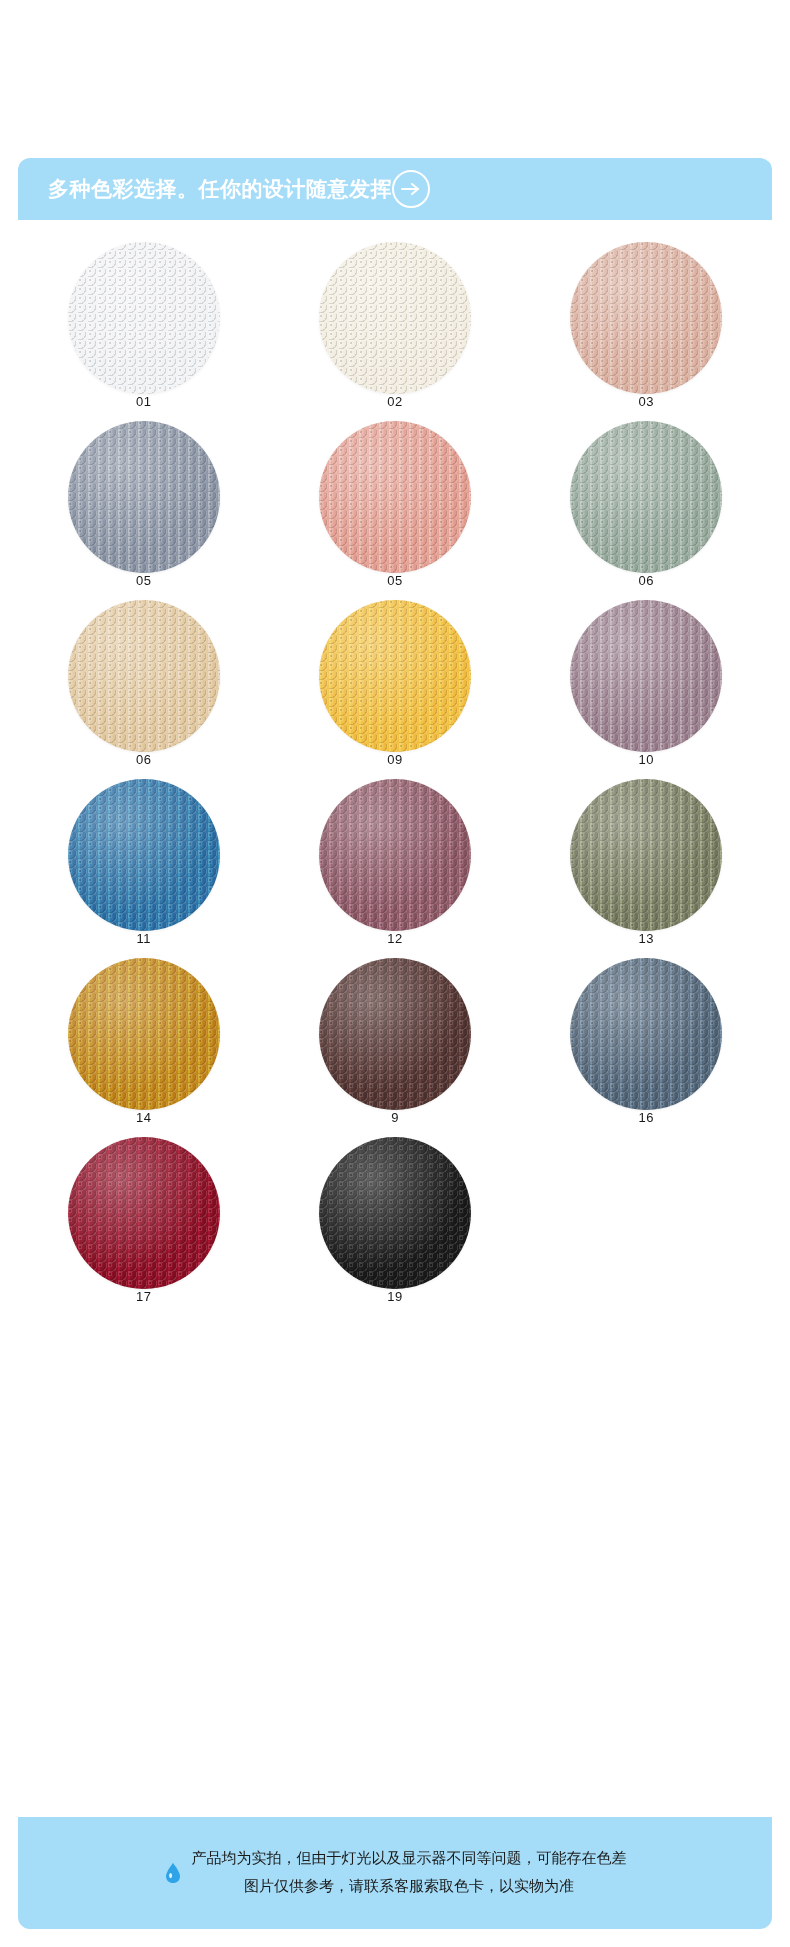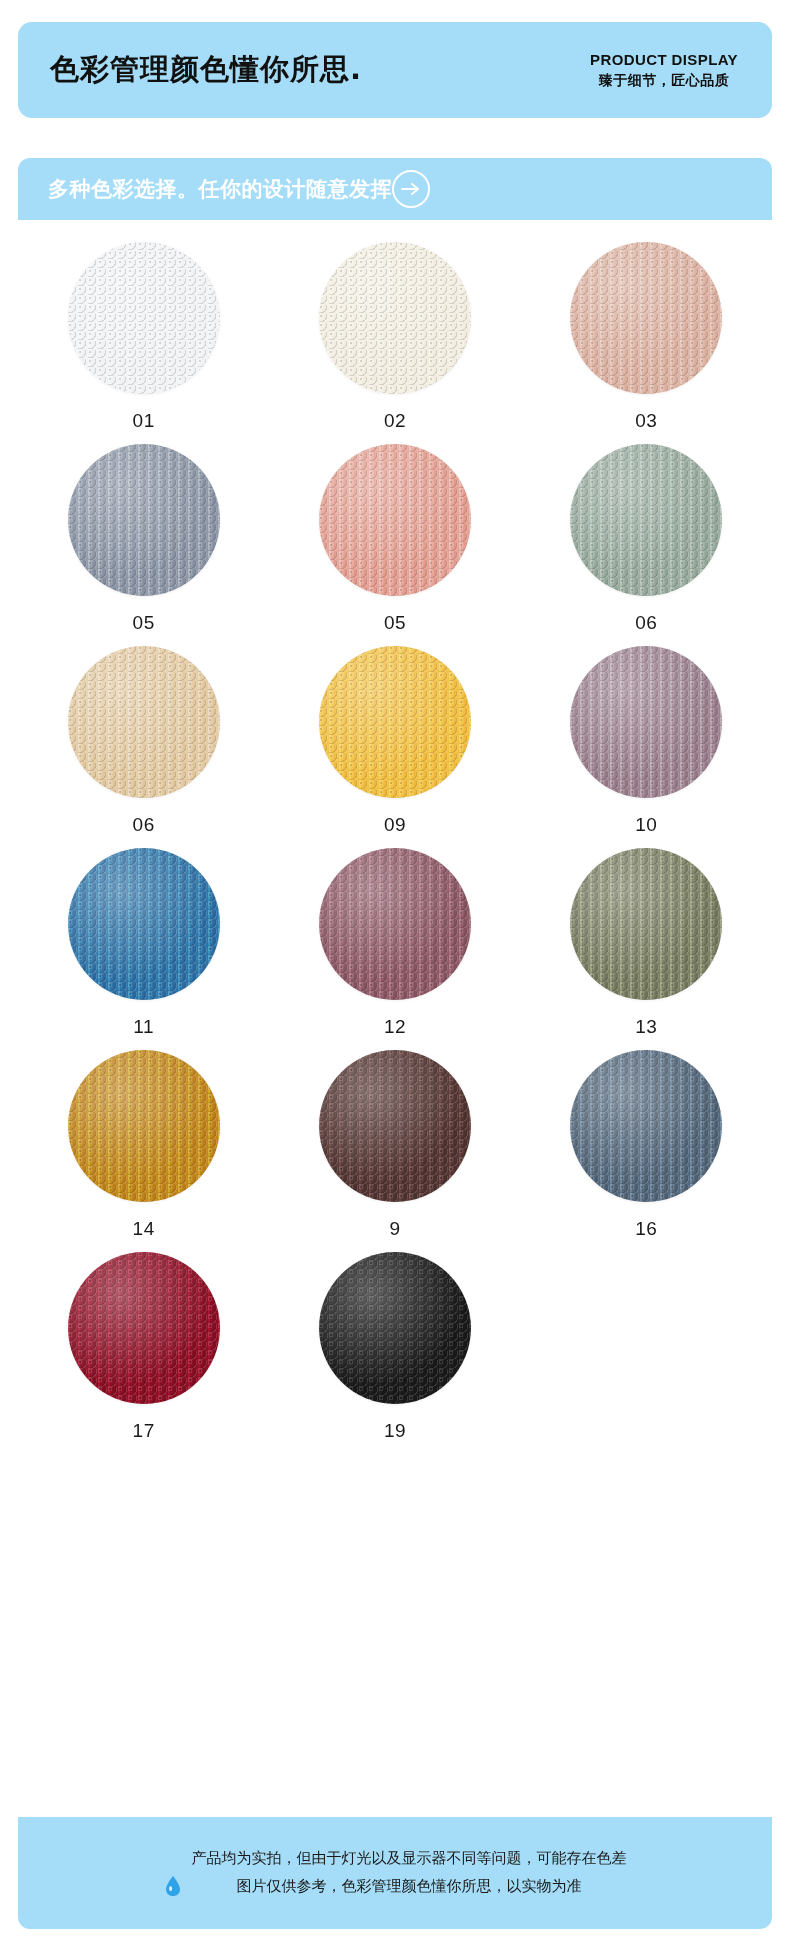--- a/index.html
+++ b/index.html
@@ -133,41 +133,40 @@
     background-image:
       repeating-radial-gradient(circle at 2px 2px,
         rgba(0,0,0,0.13) 0px, rgba(0,0,0,0.13) 1.1px,
         rgba(255,255,255,0.13) 1.1px, rgba(255,255,255,0.13) 2.2px,
         rgba(0,0,0,0) 2.3px, rgba(0,0,0,0) 5px),
       radial-gradient(circle at 34% 28%,
         rgba(255,255,255,0.30), rgba(255,255,255,0) 62%);
     background-size:10px 9px, 100% 100%;
   }
   .swatch-label{
-    margin-top:16px;
-    font-size:19px;
+    font-size:13px;
     color:#1a1a1a;
     letter-spacing:0.5px;
     font-family:"Liberation Sans","DejaVu Sans",sans-serif;
   }
 
   
   .footer-note{
     position:absolute;
     left:18px; bottom:18px;
     width:754px; height:112px;
     background:#a5ddf8;
     border-radius:0 0 12px 12px;
     display:flex;
     align-items:center;
     justify-content:center;
   }
   .footer-inner{
     display:flex;
-    align-items:flex-end;
+    align-items:center;
     gap:10px;
     padding:0 26px;
   }
   .drop-icon{
     flex:0 0 auto;
     margin-top:3px;
   }
   .footer-lines{
     color:#1a1a1a;
     font-size:15px;
@@ -175,27 +174,20 @@
     text-align:center;
     font-family:"DejaVu Sans","Liberation Sans",sans-serif;
   }
   .footer-lines div{ white-space:nowrap; }
 </style>
 </head>
 <body>
 
 <div class="page">
 
-  <div class="header-banner">
-    <div class="header-title">色彩管理颜色懂你所思.</div>
-    <div class="header-right">
-      <div class="header-en">PRODUCT DISPLAY</div>
-      <div class="header-sub">臻于细节，匠心品质</div>
-    </div>
-  </div>
 
   <div class="section-banner">
     <div class="section-title">多种色彩选择。任你的设计随意发挥</div>
     <div class="arrow-circle">
       <svg width="20" height="14" viewBox="0 0 20 14" aria-hidden="true">
         <line x1="1" y1="7" x2="17" y2="7" stroke="#ffffff" stroke-width="2" stroke-linecap="round"></line>
         <polyline points="11,2 17,7 11,12" fill="none" stroke="#ffffff" stroke-width="2" stroke-linecap="round" stroke-linejoin="round"></polyline>
       </svg>
     </div>
   </div>
@@ -276,18 +268,18 @@
   <div class="footer-note">
     <div class="footer-inner">
       <span class="drop-icon">
         <svg width="18" height="22" viewBox="0 0 18 22" aria-hidden="true">
           <path d="M9 1 C9 1 16 9.5 16 14.2 C16 18.2 12.9 21 9 21 C5.1 21 2 18.2 2 14.2 C2 9.5 9 1 9 1 Z" fill="#2ea3e8"></path>
           <ellipse cx="6.6" cy="13.6" rx="1.5" ry="2.6" fill="#ffffff" opacity="0.85"></ellipse>
         </svg>
       </span>
       <span class="footer-lines">
         <div>产品均为实拍，但由于灯光以及显示器不同等问题，可能存在色差</div>
-        <div>图片仅供参考，色彩管理颜色懂你所思，以实物为准</div>
+        <div>图片仅供参考，请联系客服索取色卡，以实物为准</div>
       </span>
     </div>
   </div>
 
 </div>
 
 </body></html>

